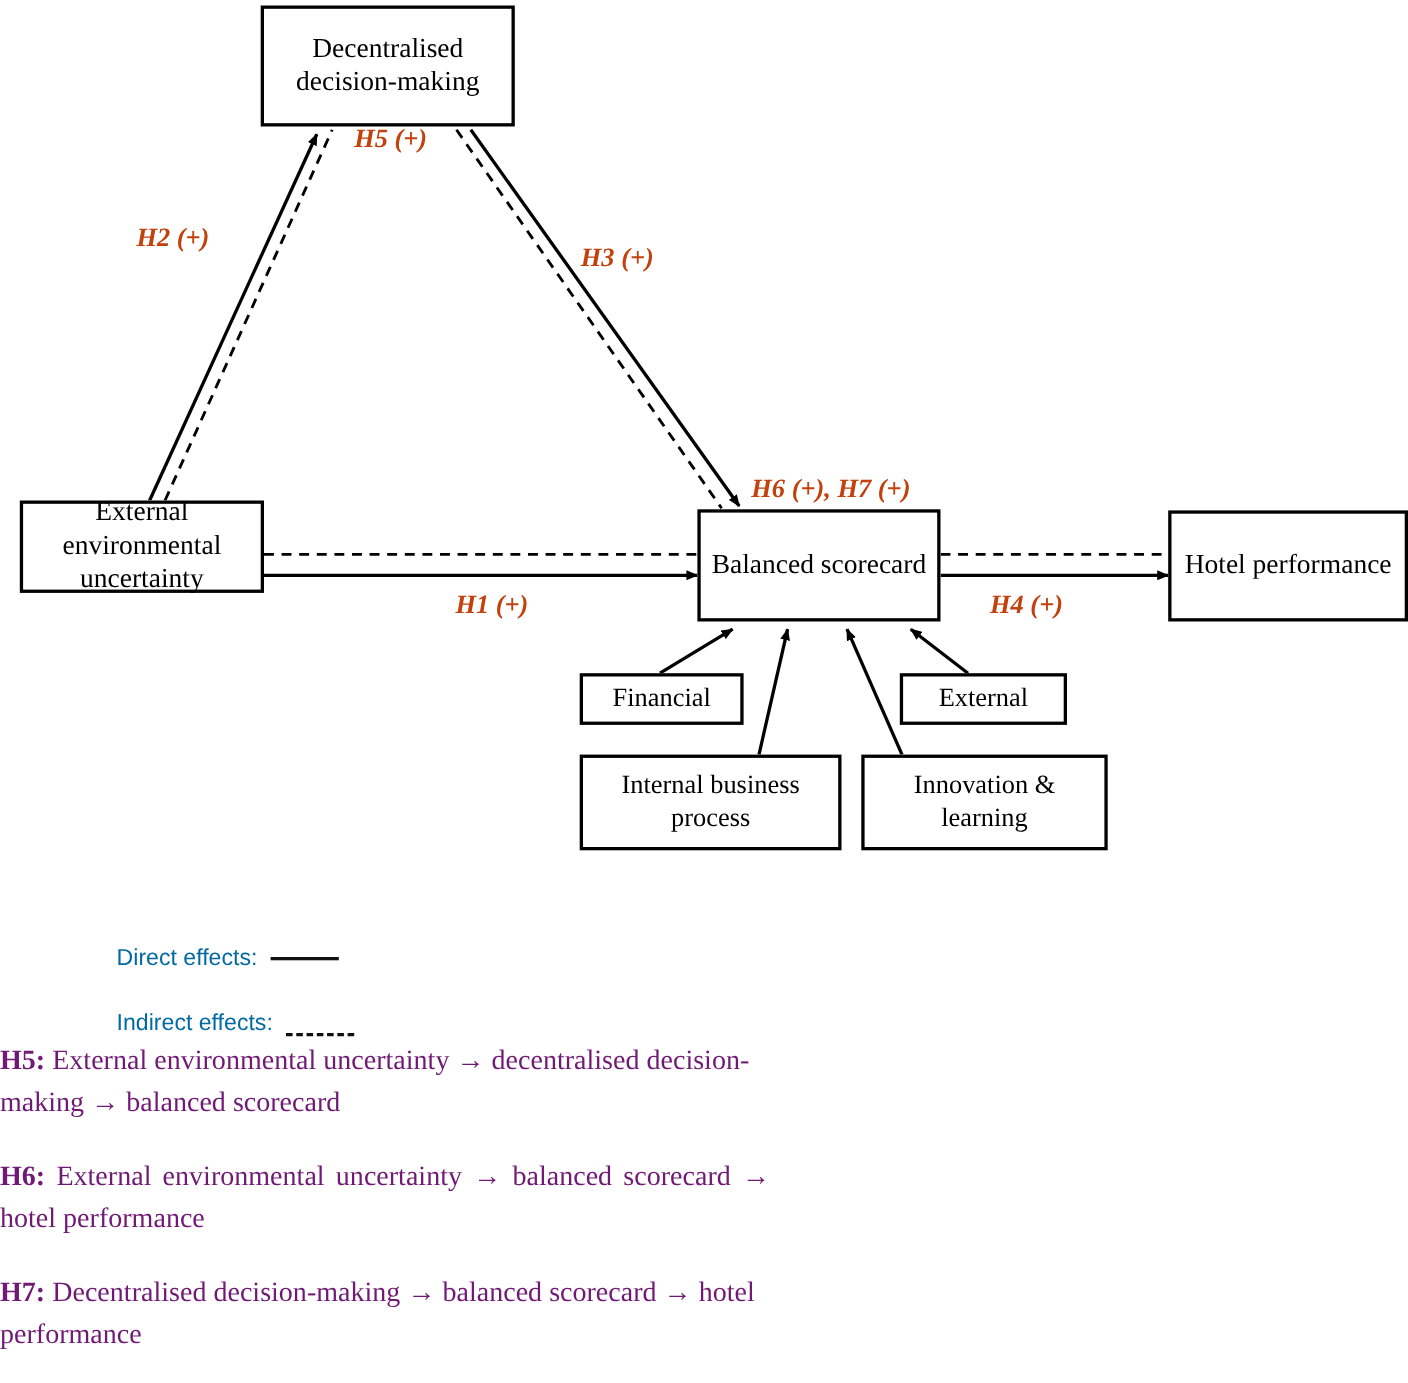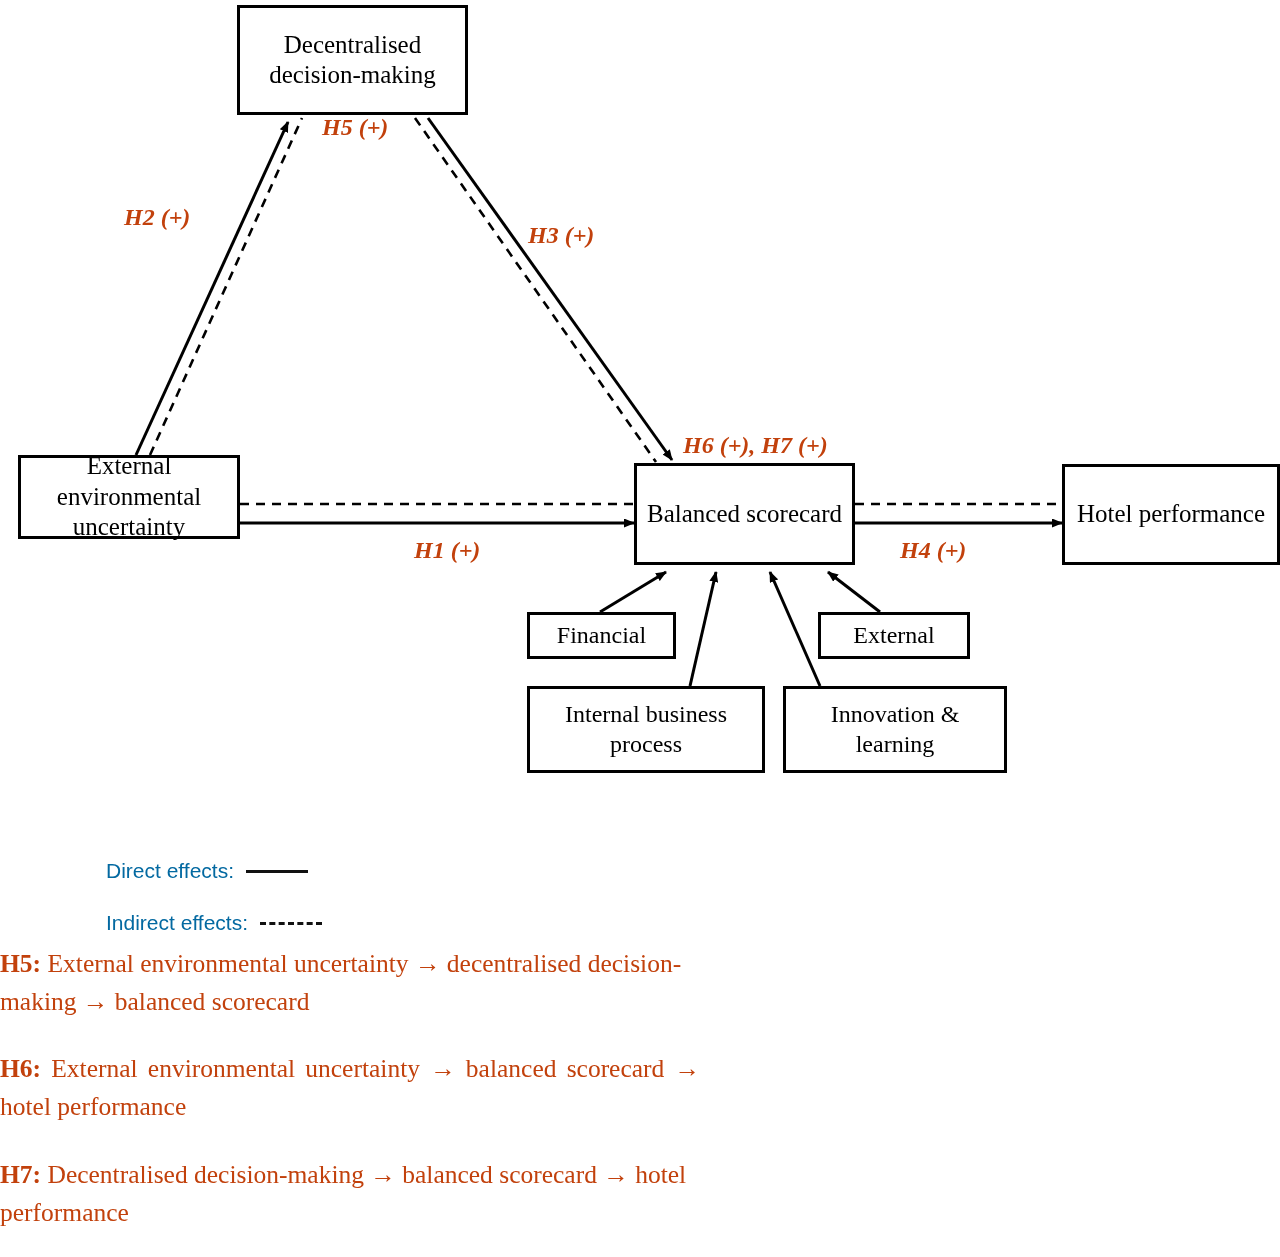--- a/index.html
+++ b/index.html
@@ -80,36 +80,36 @@
     z-index: 5;
   }
   .legend-row {
     display: flex;
     align-items: center;
     height: 38px;
     font-family: "Liberation Sans", "DejaVu Sans", sans-serif;
     font-size: 21px;
     color: #0369a1;
   }
-  .legend-row + .legend-row { margin-top: 14px; }
+  .legend-row + .legend-row { margin-top: 14px; align-items: flex-end; }
   .legend-text { margin-right: 12px; }
   .legend-sample { display: inline-block; width: 62px; height: 0; }
   .legend-sample.solid  { border-top: 3px solid #111; }
   .legend-sample.dashed { border-top: 3px dashed #111; }
 
   
   #hypotheses {
     position: absolute;
     left: 0;
     top: 945px;
     width: 700px;
     font-family: "Liberation Serif", "DejaVu Serif", serif;
     font-size: 25.5px;
     line-height: 1.48;
-    color: #c2410c;
+    color: #701a75;
   }
   .hyp-block { margin-bottom: 30px; }
   .hyp-block:last-child { margin-bottom: 0; }
   .hyp-block .hyp-key { font-weight: bold; }
   .hyp-justified { text-align: justify; text-justify: inter-word; }
 </style>
 </head>
 <body>
 
 <svg id="diagram-canvas" viewBox="0 0 1280 800" xmlns="http://www.w3.org/2000/svg">

